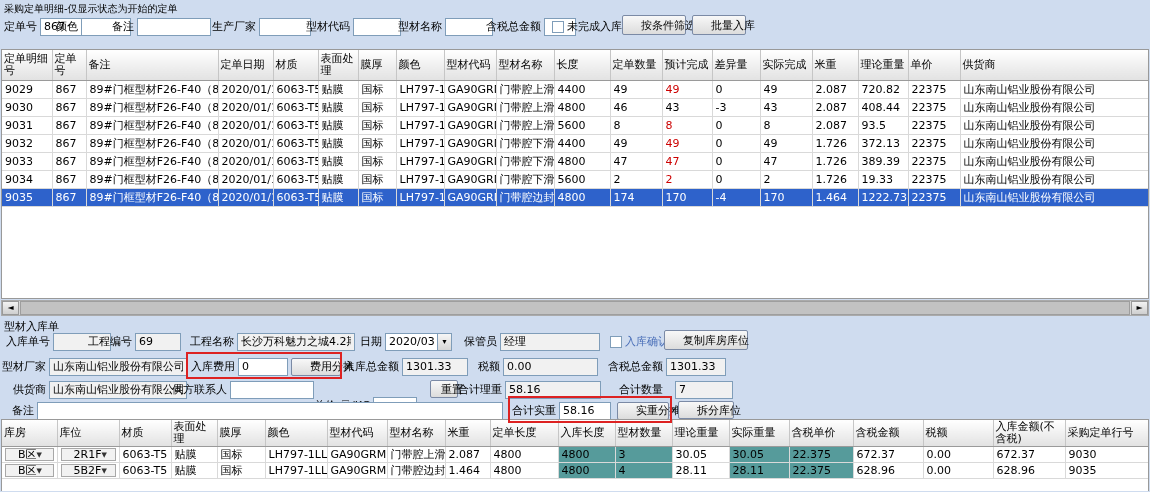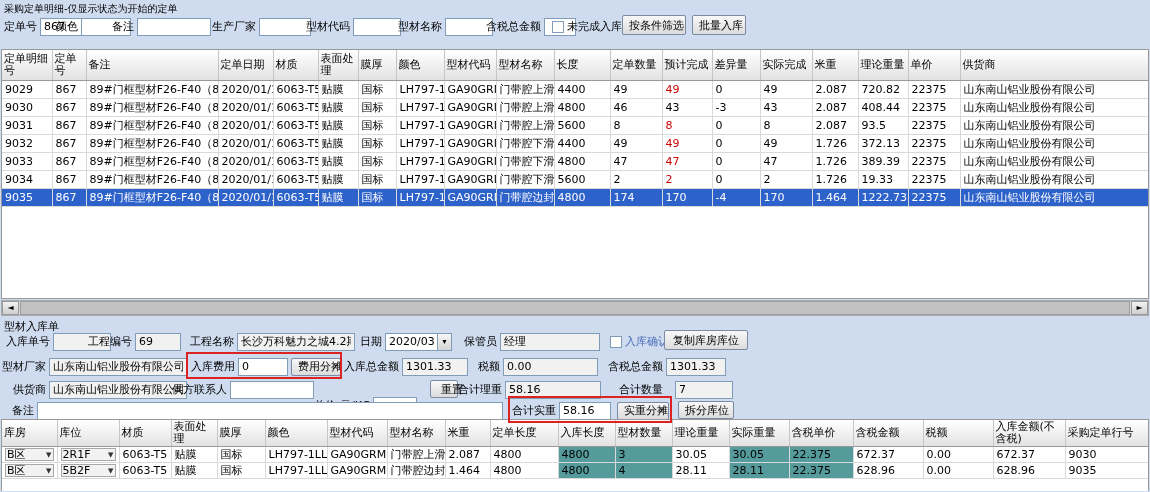--- a/index.html
+++ b/index.html
@@ -3,42 +3,42 @@
 <meta charset="utf-8">
 <style>
   * { margin:0; padding:0; box-sizing:border-box; }
   html,body { width:1150px; height:492px; }
   body { font-family:"DejaVu Sans","Liberation Sans",sans-serif; font-size:11px; color:#000; }
   #screen { position:relative; width:1150px; height:492px; background:#cfdcef; overflow:hidden; }
 
   .lbl { white-space:nowrap; }
   .txt { height:18px; border:1px solid #7f9db9; background:#fff; font:11px "DejaVu Sans","Liberation Sans",sans-serif; padding:0 3px; }
   .txt.ro { background:#f1f1f1; }
-  .btn { height:20px; background:linear-gradient(#f8f8f8,#dcdcdc); border:1px solid #7b8aa5; border-radius:2px; font:11px "DejaVu Sans","Liberation Sans",sans-serif; padding:0 6px; white-space:nowrap; }
+  .btn { height:20px; background:linear-gradient(#f8f8f8,#dcdcdc); border:1px solid #7b8aa5; border-radius:2px; font:11px "DejaVu Sans","Liberation Sans",sans-serif; padding:0 18px; white-space:nowrap; }
   .btn.small { height:18px; }
   .fgroup { position:absolute; display:flex; align-items:center; gap:3px; height:19px; }
   .cb { width:12px; height:12px; background:#fff; border:1px solid #7f9db9; display:inline-block; }
 
   .title { position:absolute; left:4px; top:2px; font-size:10px; }
 
   
   .tablewrap { position:absolute; background:#fff; border:1px solid #999; overflow:hidden; }
   table.grid { border-collapse:collapse; table-layout:fixed; }
   table.grid th { background:linear-gradient(#ffffff,#e2e2e2); border-right:1px solid #c6c6c6; border-bottom:1px solid #9a9a9a;
     font-weight:normal; font-size:11px; line-height:12px; padding:1px 2px; text-align:left; vertical-align:middle; overflow:hidden; }
   table.grid td { border-right:1px solid #d9d9d9; border-bottom:1px solid #d9d9d9; padding:0 3px;
     white-space:nowrap; overflow:hidden; font-size:11px; }
   #orderTable th { height:30px; }
   #orderTable td { height:18px; }
   #orderTable tr.selected td { background:#2e62cb; color:#fff; }
   #orderTable td.red { color:#cc0000; }
   #inTable th { height:26px; }
   #inTable td { height:16px; }
   #inTable td.teal { background:#569b9b; }
-  .combo { display:flex; justify-content:space-between; align-items:center; background:#f2f2f2; border:1px solid #a8a8a8; height:13px; margin:0; padding:0 1px; }
+  .combo { display:flex; justify-content:space-between; align-items:center; background:#f2f2f2; border:1px solid #a8a8a8; height:13px; margin:0; padding:0 12px; }
   .combo .ca { font-size:7px; color:#333; }
 
   
   .hscroll { position:absolute; left:1px; top:300px; width:1148px; height:16px; background:#d8d8d8; border:1px solid #aaa; display:flex; align-items:center; }
   .sbtn { width:17px; height:14px; background:linear-gradient(#f2f2f2,#cfcfcf); border:1px solid #999; font-size:8px; line-height:12px; text-align:center; }
   .sthumb { flex:1; height:14px; background:#c2c2c2; border:1px solid #9e9e9e; margin:0 1px; }
 
   .redbox { position:absolute; border:2px solid #dd2222; pointer-events:none; z-index:5; }
   .dbtn { width:15px; height:18px; background:linear-gradient(#f6f6f6,#d6d6d6); border:1px solid #7f9db9; font-size:7px; padding:0; }
   .bluetext { color:#4a6fb8; }

